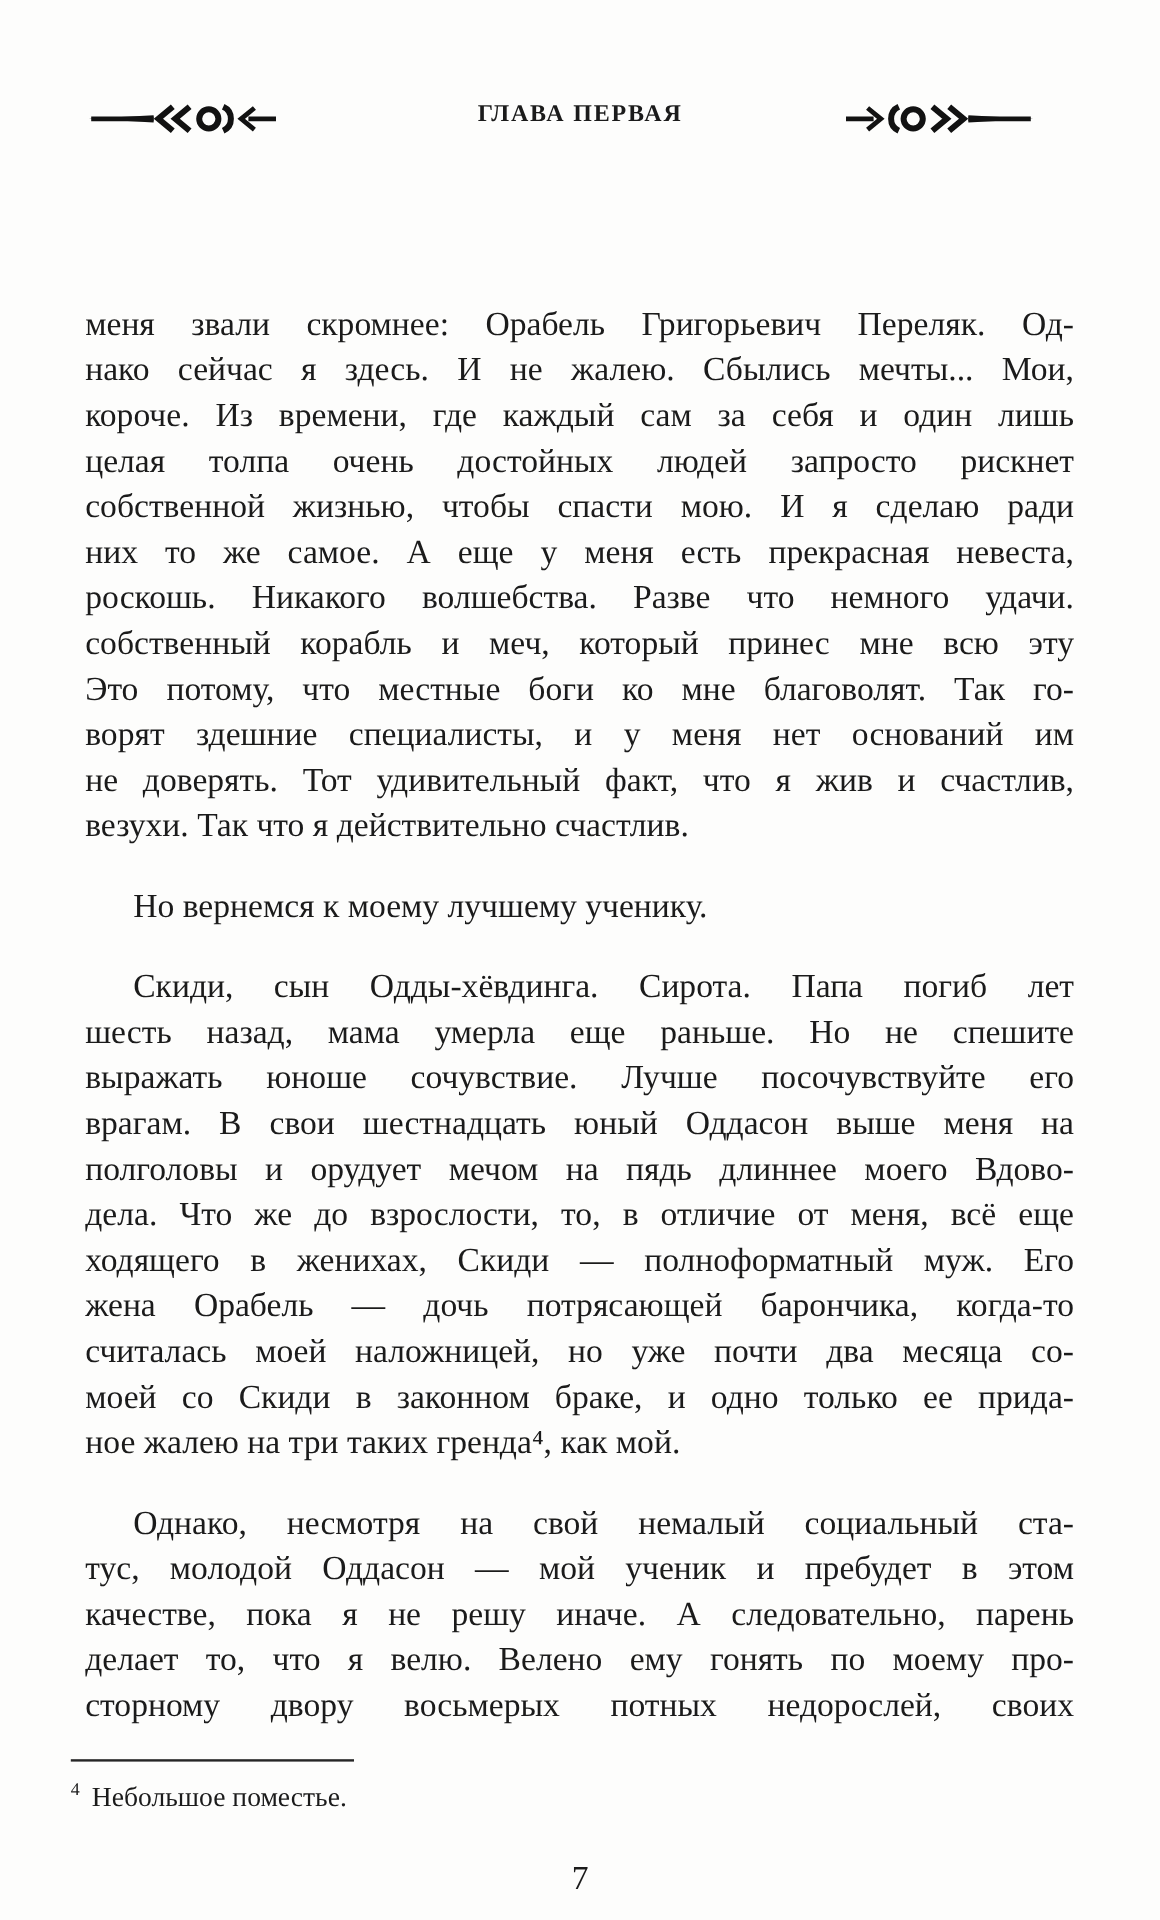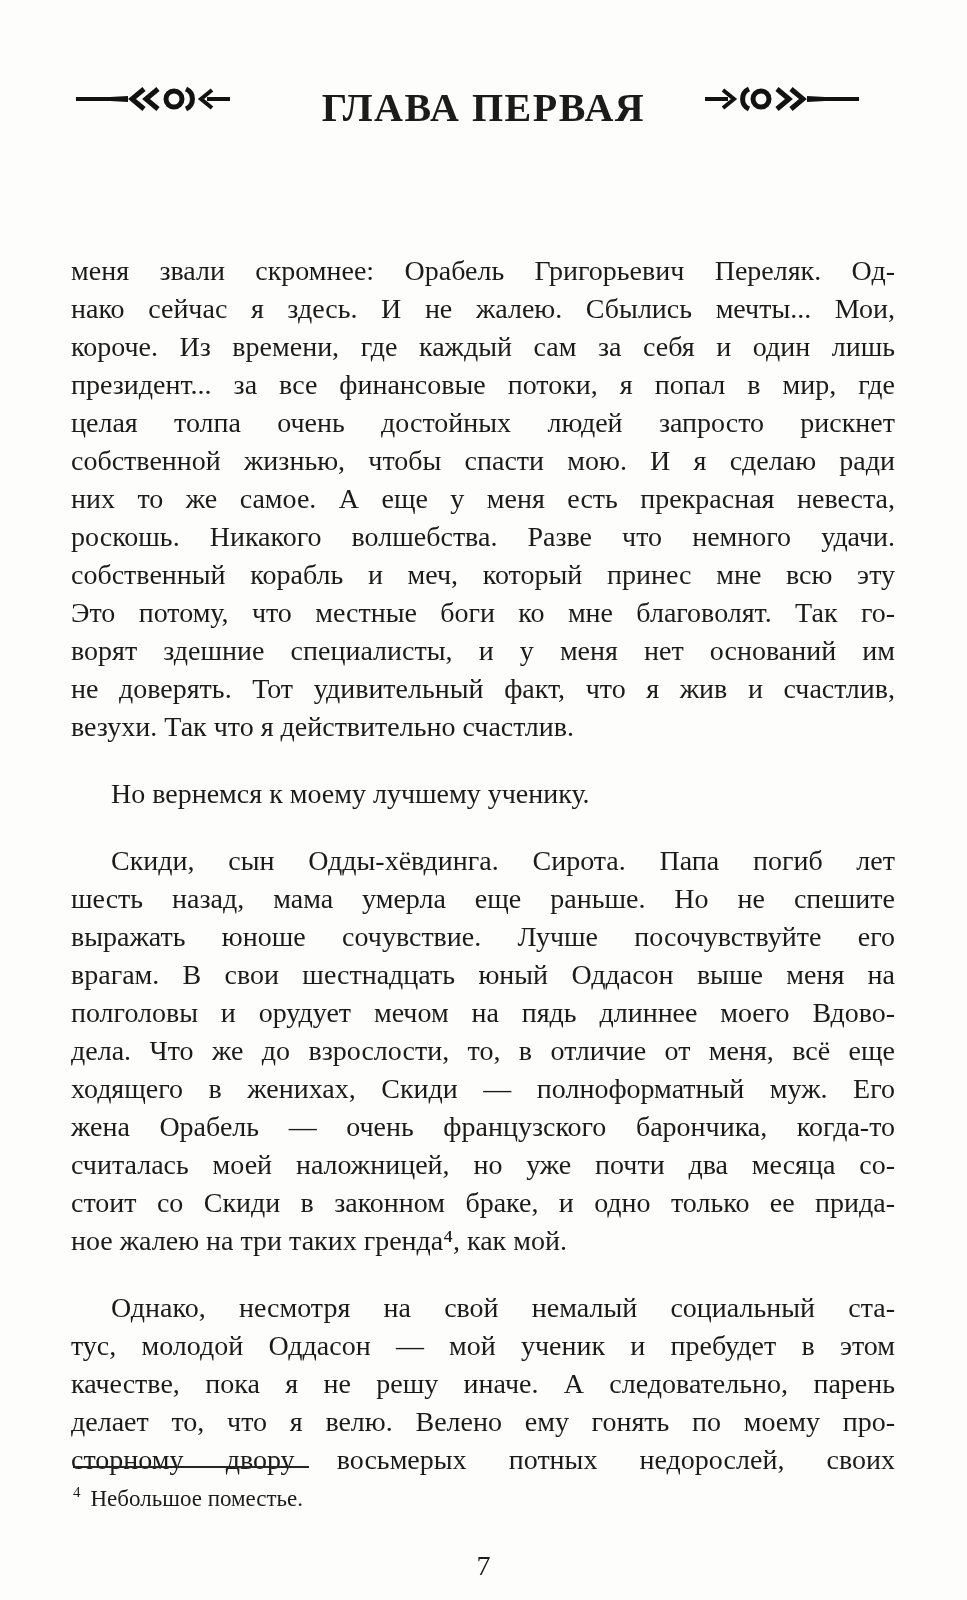--- a/index.html
+++ b/index.html
@@ -23,21 +23,21 @@
   .chapter-header{
     position:relative;
     height:40px;
     margin-top:84px;
   }
   .chapter-title{
     position:absolute;
     left:0;right:0;
     text-align:center;
     font-weight:bold;
-    font-size:40px;
+    font-size:20px;
     letter-spacing:1.5px;
     color:var(--ink);
   }
   .ornament{
     position:absolute;
     top:2px;
     width:160px;height:26px;
     color:#121212;
   }
   .ornament.left{left:74px;}
@@ -61,21 +61,21 @@
   .line.last{
     text-align-last:left;
   }
   .line.indent{
     text-indent:40px;
     margin-top:29px;
   }
   
   .footnote-area{
     position:absolute;
-    left:73px;
+    left:59px;
     top:1382px;
     width:824px;
   }
   .footnote-rule{
     width:236px;
     border-top:2px solid #262626;
     margin-bottom:10px;
   }
   .footnote-text{
     font-size:23px;
@@ -125,21 +125,20 @@
         <path d="M133 13 H156" stroke-width="4"></path>
       </svg>
     </span>
   </div>
 
   <div class="text-block">
       <div class="paragraph">
         <div class="line">меня звали скромнее: Орабель Григорьевич Переляк. Од-</div>
         <div class="line">нако сейчас я здесь. И не жалею. Сбылись мечты... Мои,</div>
         <div class="line">короче. Из времени, где каждый сам за себя и один лишь</div>
-        <div class="line">президент... за все финансовые потоки, я попал в мир, где</div>
         <div class="line">целая толпа очень достойных людей запросто рискнет</div>
         <div class="line">собственной жизнью, чтобы спасти мою. И я сделаю ради</div>
         <div class="line">них то же самое. А еще у меня есть прекрасная невеста,</div>
         <div class="line">роскошь. Никакого волшебства. Разве что немного удачи.</div>
         <div class="line">собственный корабль и меч, который принес мне всю эту</div>
         <div class="line">Это потому, что местные боги ко мне благоволят. Так го-</div>
         <div class="line">ворят здешние специалисты, и у меня нет оснований им</div>
         <div class="line">не доверять. Тот удивительный факт, что я жив и счастлив,</div>
         <div class="line last">везухи. Так что я действительно счастлив.</div>
       </div>
@@ -147,23 +146,23 @@
         <div class="line indent last">Но вернемся к моему лучшему ученику.</div>
       </div>
       <div class="paragraph">
         <div class="line indent">Скиди, сын Одды-хёвдинга. Сирота. Папа погиб лет</div>
         <div class="line">шесть назад, мама умерла еще раньше. Но не спешите</div>
         <div class="line">выражать юноше сочувствие. Лучше посочувствуйте его</div>
         <div class="line">врагам. В свои шестнадцать юный Оддасон выше меня на</div>
         <div class="line">полголовы и орудует мечом на пядь длиннее моего Вдово-</div>
         <div class="line">дела. Что же до взрослости, то, в отличие от меня, всё еще</div>
         <div class="line">ходящего в женихах, Скиди — полноформатный муж. Его</div>
-        <div class="line">жена Орабель — очень французского барончика, когда-то</div>
+        <div class="line">жена Орабель — дочь потрясающей барончика, когда-то</div>
         <div class="line">считалась моей наложницей, но уже почти два месяца со-</div>
-        <div class="line">стоит со Скиди в законном браке, и одно только ее прида-</div>
+        <div class="line">моей со Скиди в законном браке, и одно только ее прида-</div>
         <div class="line last">ное жалею на три таких гренда⁴, как мой.</div>
       </div>
       <div class="paragraph">
         <div class="line indent">Однако, несмотря на свой немалый социальный ста-</div>
         <div class="line">тус, молодой Оддасон — мой ученик и пребудет в этом</div>
         <div class="line">качестве, пока я не решу иначе. А следовательно, парень</div>
         <div class="line">делает то, что я велю. Велено ему гонять по моему про-</div>
         <div class="line">сторному двору восьмерых потных недорослей, своих</div>
       </div>
     </div>

